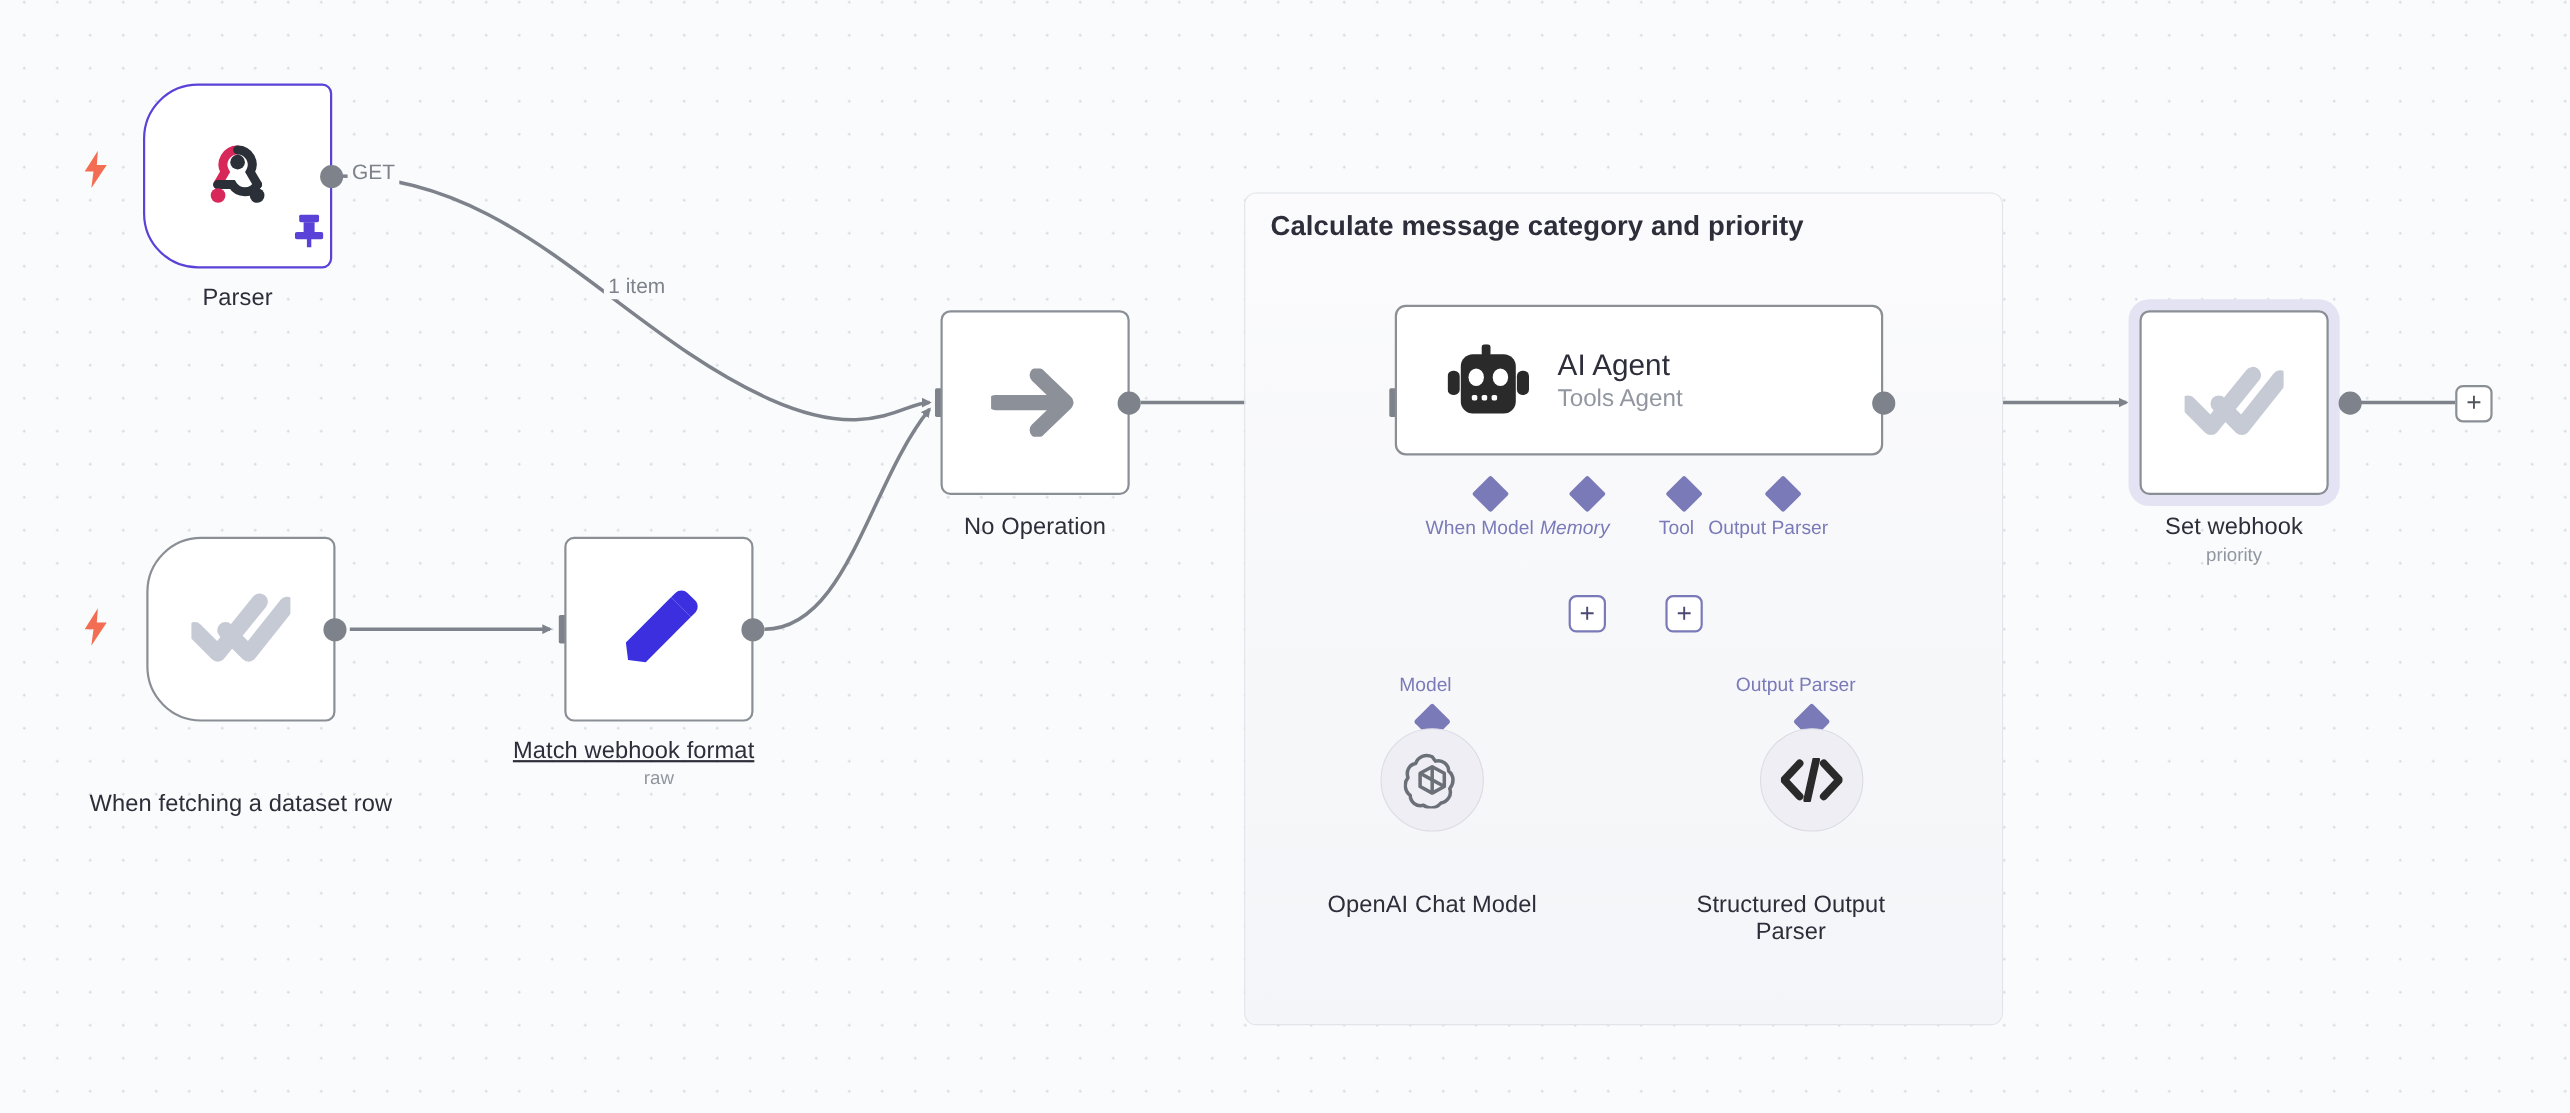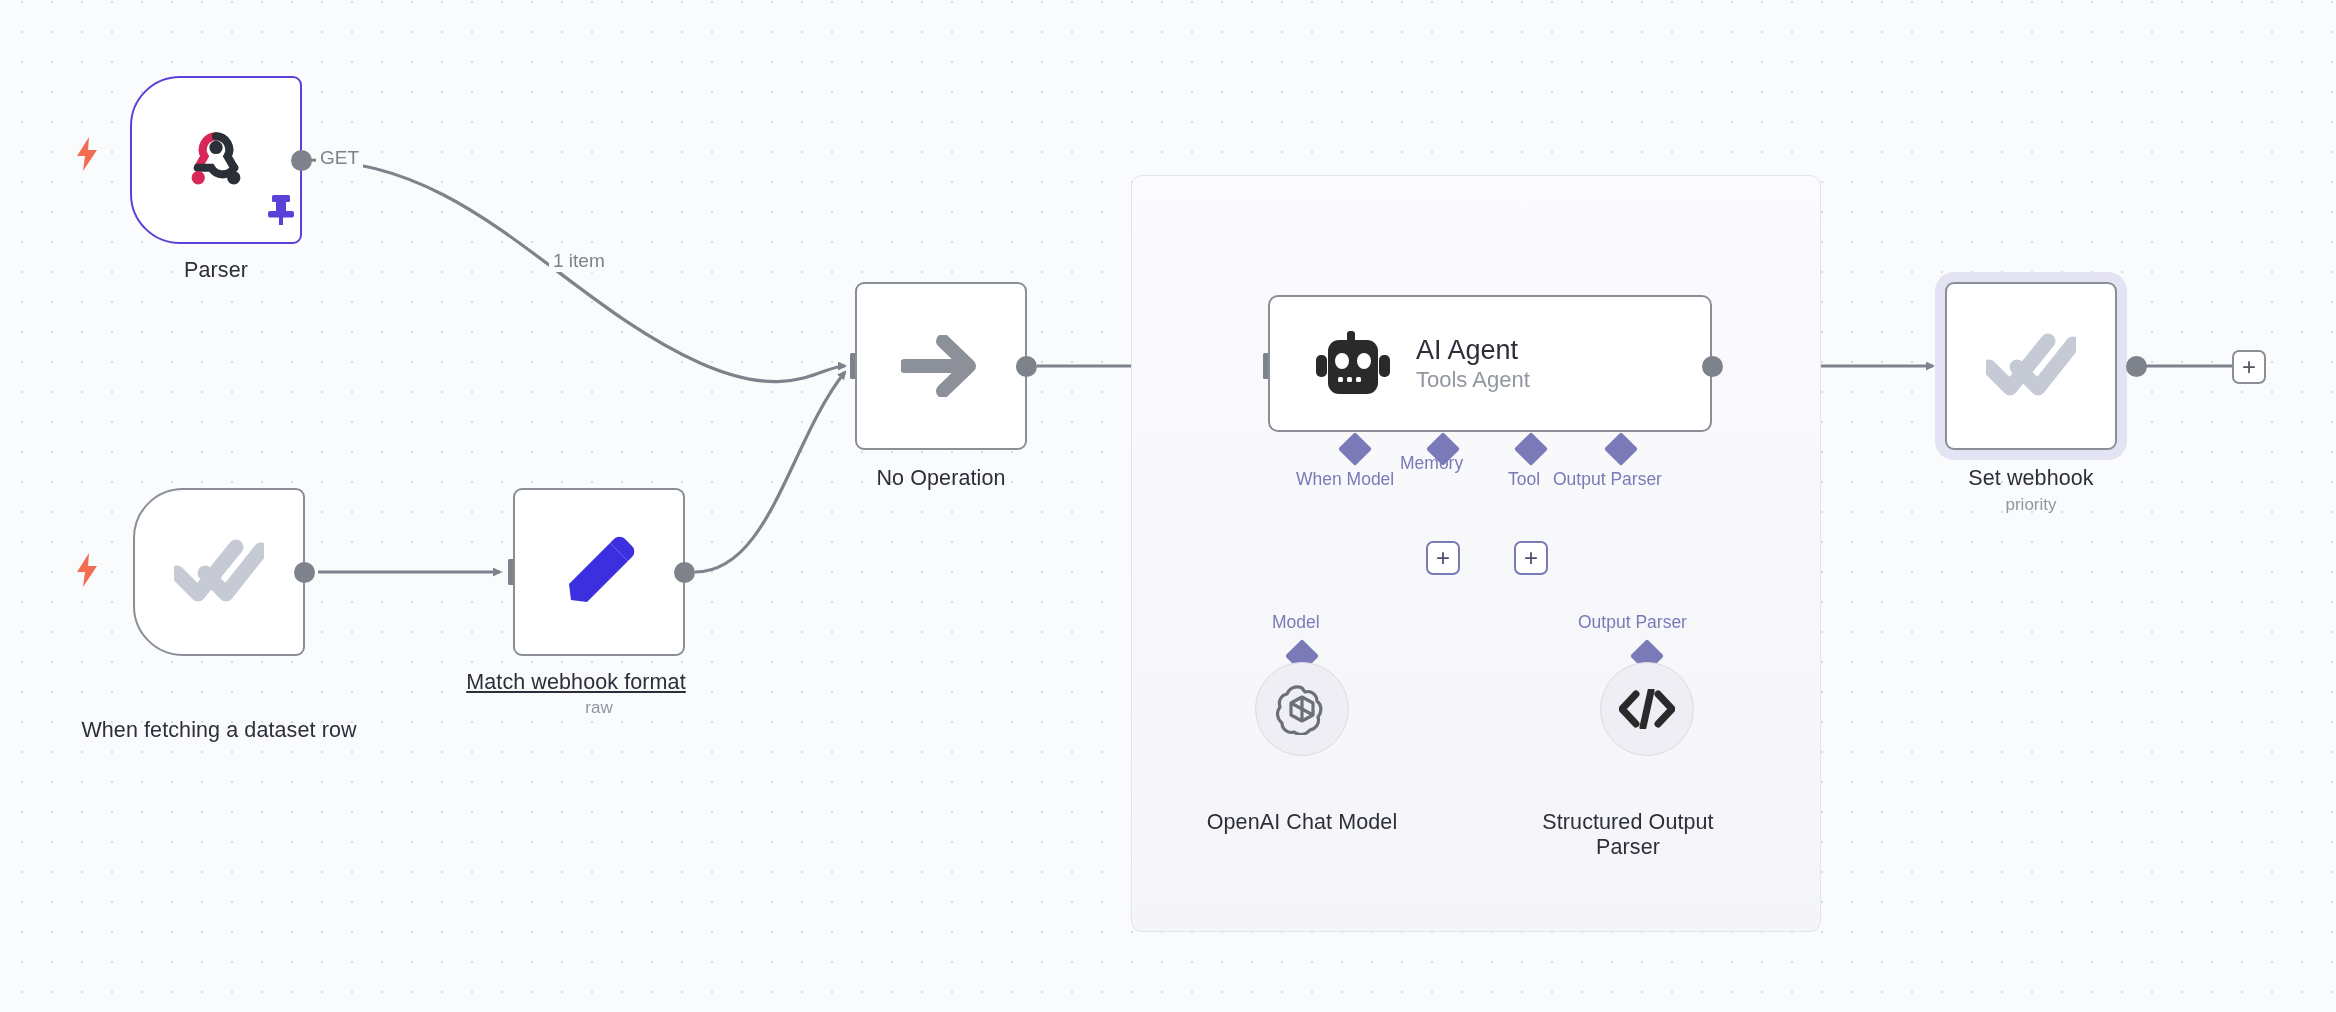--- a/index.html
+++ b/index.html
@@ -119,21 +119,21 @@
     font-size: 25px;
     font-weight: bold;
     color: #2d2e3a;
     letter-spacing: 0.1px;
   }
 
   
   #ai-agent {
     position: absolute;
     left: 1268px;
-    top: 295px;
+    top: 277px;
     width: 444px;
     height: 137px;
     box-sizing: border-box;
     background: #fff;
     border: 2.5px solid #8a8f96;
     border-radius: 10px;
     display: flex;
     align-items: center;
     gap: 26px;
     padding-left: 46px;
@@ -247,20 +247,21 @@
     <path d="M 1355,462 C 1350,520 1320,570 1302,648" fill="none" stroke="#7a7ab8" stroke-width="4" stroke-dasharray="11 13"></path>
 
     <path d="M 1443,462 L 1443,540" fill="none" stroke="#7a7ab8" stroke-width="4"></path>
 
     <path d="M 1531,462 L 1531,540" fill="none" stroke="#7a7ab8" stroke-width="4"></path>
 
     <path d="M 1621,462 C 1627,520 1640,572 1648,648" fill="none" stroke="#7a7ab8" stroke-width="4" stroke-dasharray="11 13"></path>
   </svg>
 
   <div id="agent-group"></div>
+  <div id="agent-group-title">Calculate message category and priority</div>
 
   <div class="lightning" style="left:76px; top:137px;">
     <svg viewBox="0 0 22 34" width="22" height="34" xmlns="http://www.w3.org/2000/svg">
       <path d="M13 0 L1 19 L9 19 L7 34 L21 13 L12 13 Z" fill="#f26d52"></path>
     </svg>
   </div>
 
   <div class="node trigger webhook" style="left:130px; top:76px; width:172px; height:168px;">
     <svg width="74" height="74" viewBox="0 0 100 100" xmlns="http://www.w3.org/2000/svg">
       <path d="M50 18 a18 18 0 0 0 -15.5 27 l-9 15.5" stroke="#d8285a" stroke-width="11" fill="none" stroke-linecap="round"></path>
@@ -345,21 +346,21 @@
     </div>
   </div>
   <div class="out-dot" style="left:1702px; top:356px;"></div>
 
   <div class="diamond" style="left:1343px; top:437px;"></div>
   <div class="diamond" style="left:1431px; top:437px;"></div>
   <div class="diamond" style="left:1519px; top:437px;"></div>
   <div class="diamond" style="left:1609px; top:437px;"></div>
 
   <div class="conn-label" style="left:1296px; top:469px;">When Model</div>
-  <div class="conn-label" style="left:1400px; top:453px;">Memory</div>
+  <div class="conn-label" style="left:1400px; top:469px;font-style:italic;">Memory</div>
   <div class="conn-label" style="left:1508px; top:469px;">Tool</div>
   <div class="conn-label" style="left:1553px; top:469px;">Output Parser</div>
 
   <div class="plus-btn" style="left:1426px; top:541px;">+</div>
   <div class="plus-btn" style="left:1514px; top:541px;">+</div>
 
   <div class="conn-label" style="left:1272px; top:612px;">Model</div>
   <div class="diamond" style="left:1290px; top:644px;"></div>
   <div class="circle-node" style="left:1255px; top:662px;">
     <svg width="52" height="52" viewBox="0 0 52 52" xmlns="http://www.w3.org/2000/svg">

